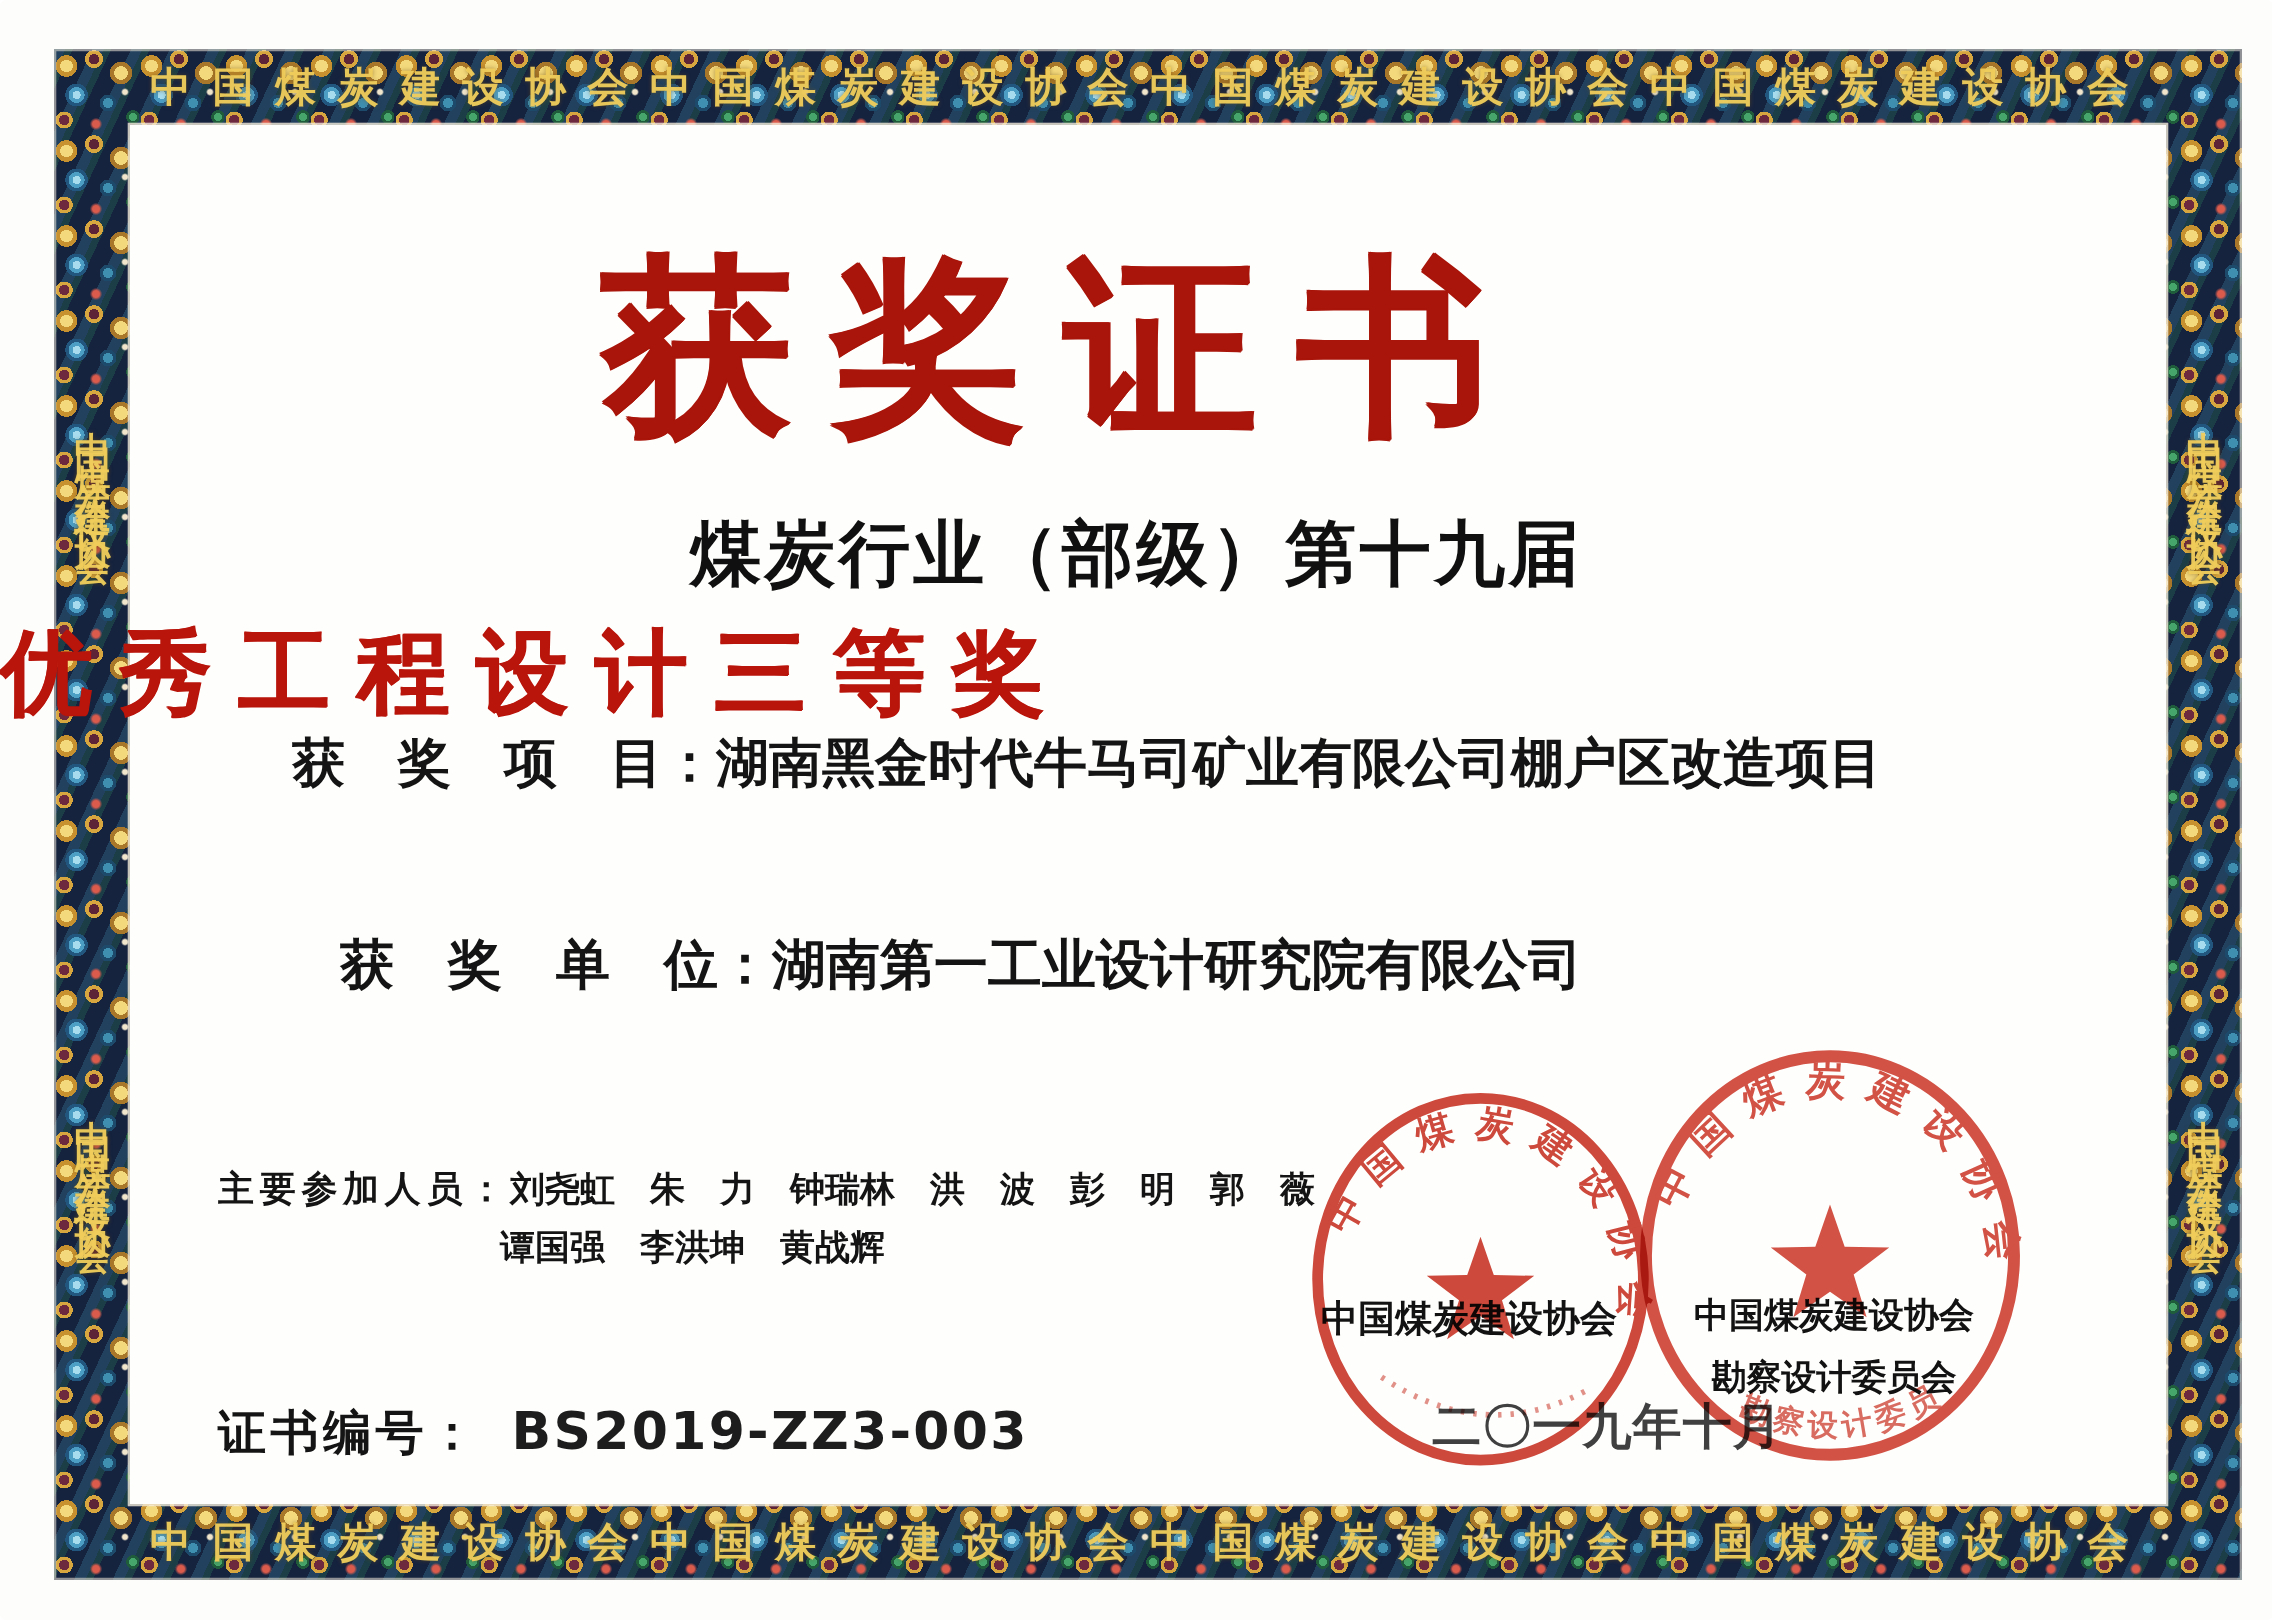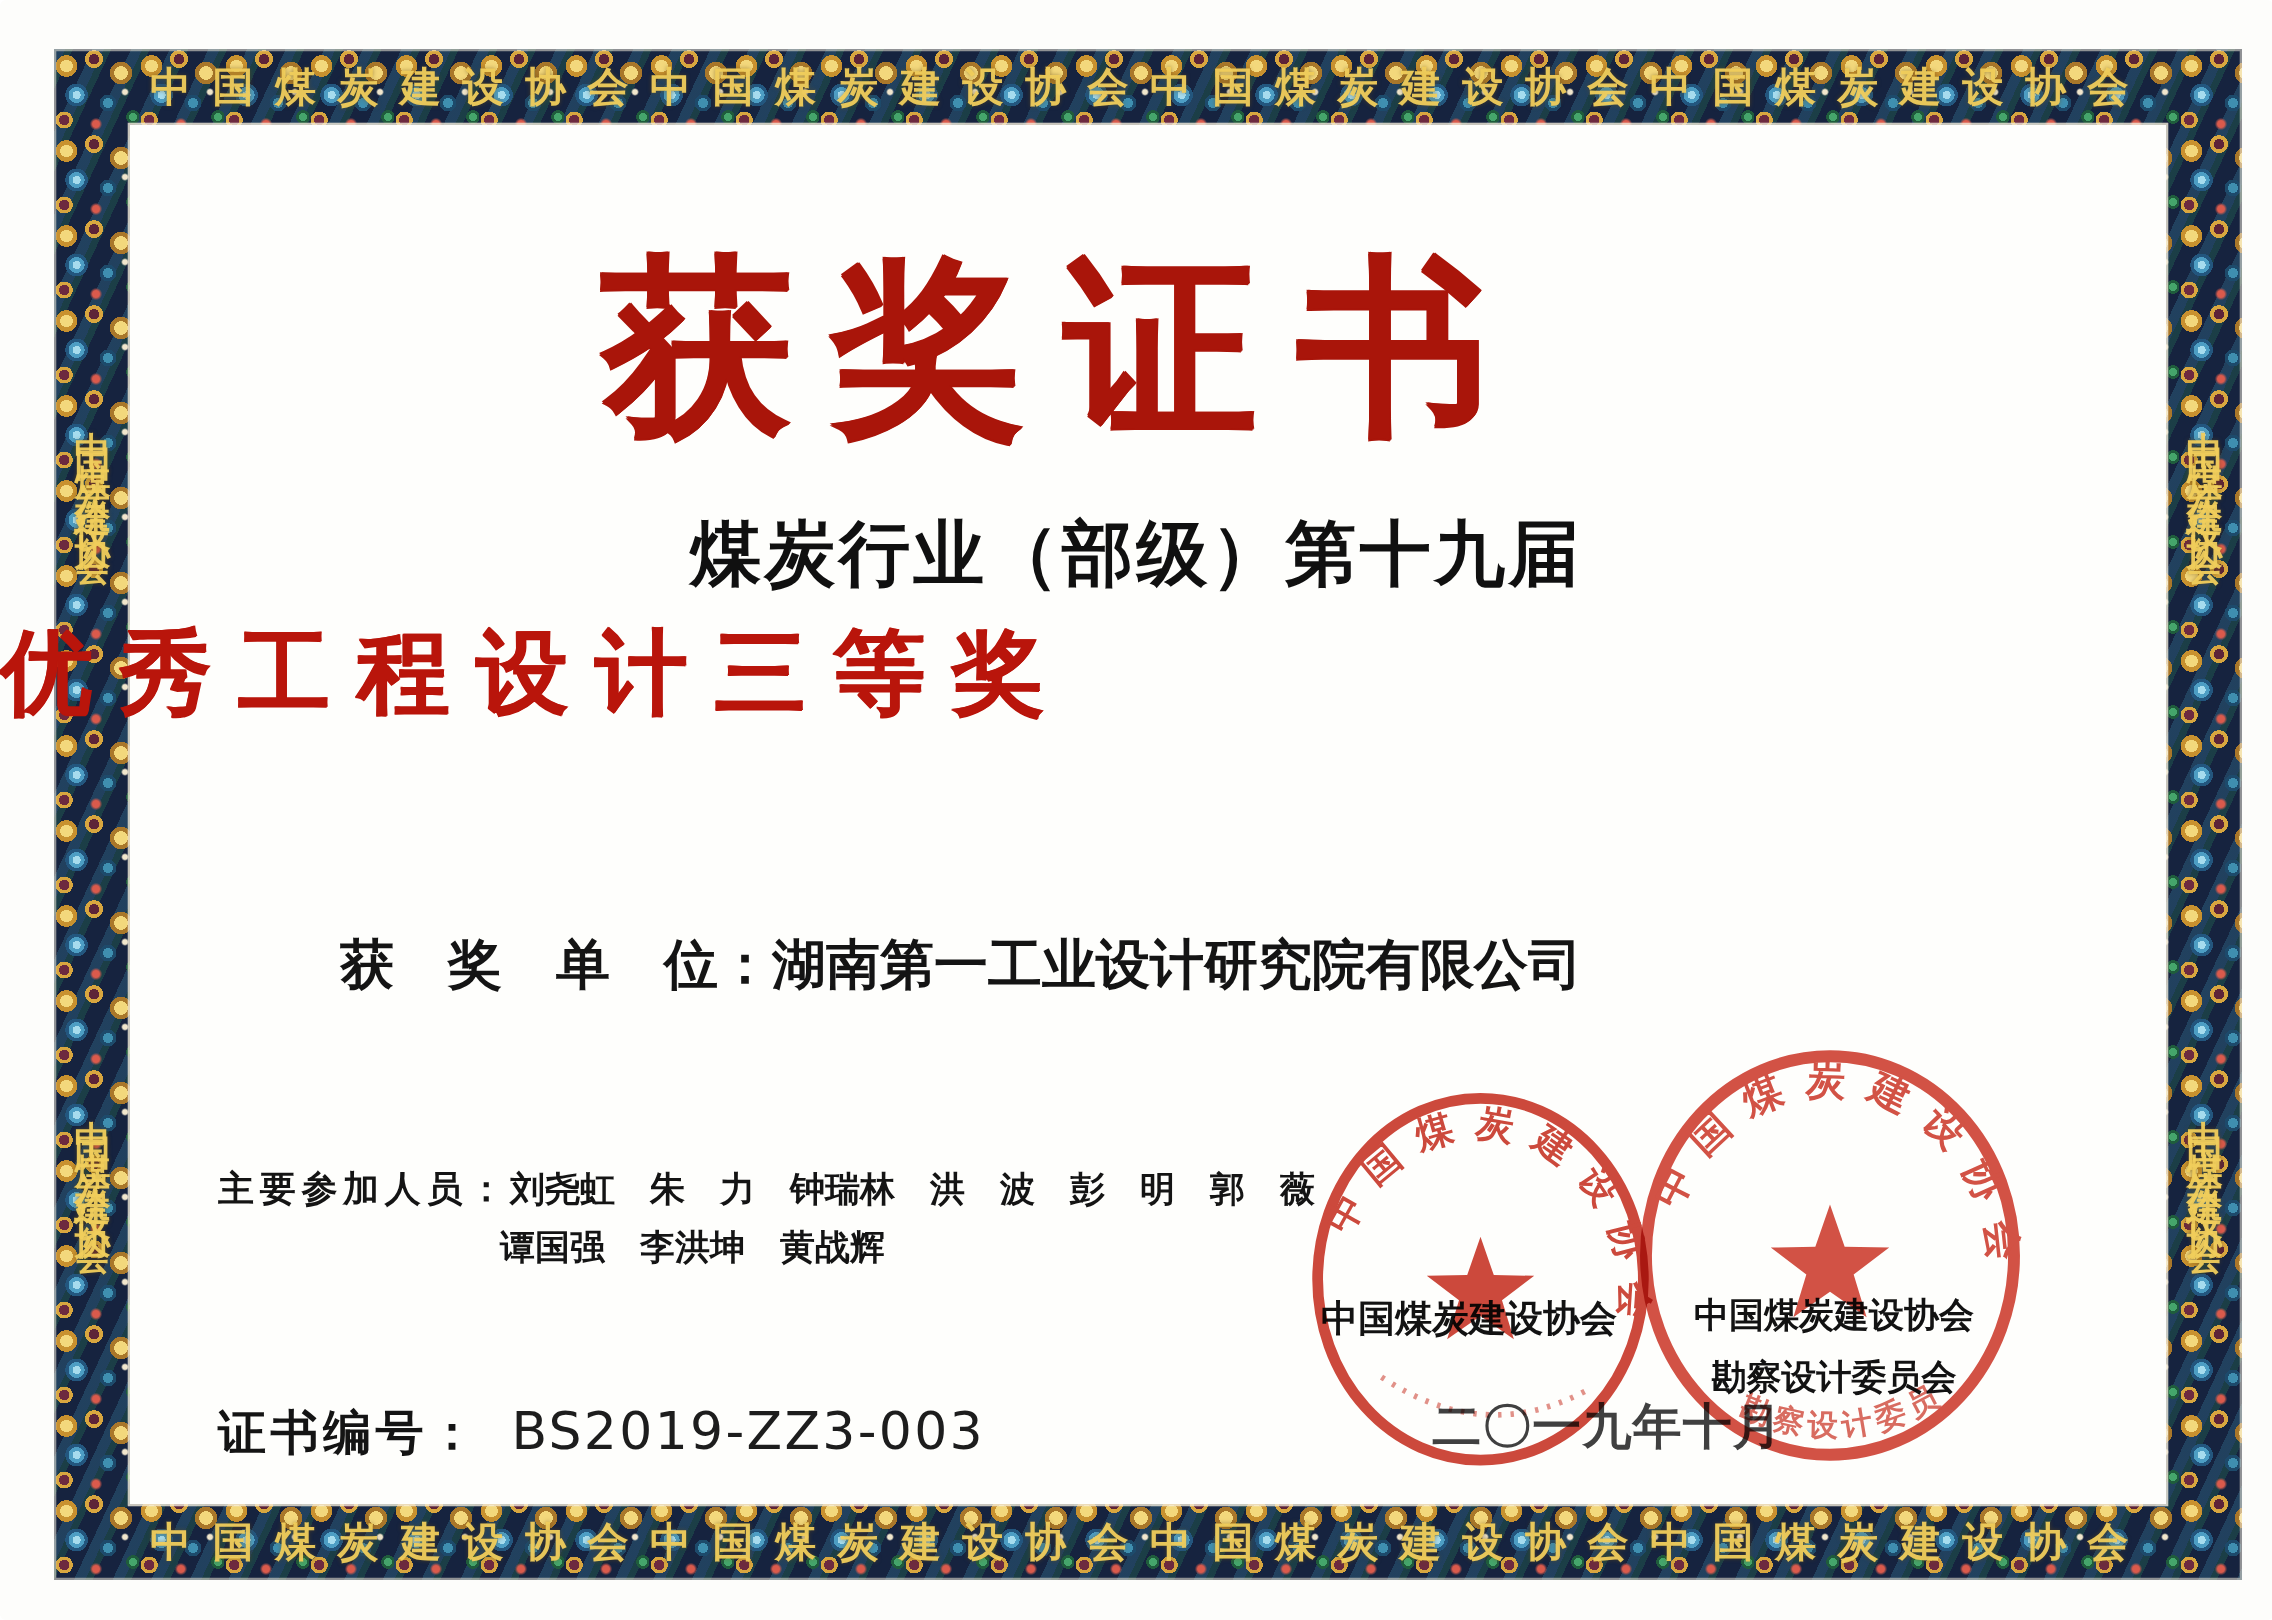--- a/index.html
+++ b/index.html
@@ -76,21 +76,21 @@
   .project1{left:292px;top:728px;font-size:53px;}
   .project2{left:660px;top:837px;font-size:54px;}
   .unit{left:292px;top:929px;font-size:54px;margin-left:48px;}
   .participants{left:218px;top:1165px;font-size:35px;}
   .participants .lbl{letter-spacing:5.7px;font-size:36px;}
   .participants2{left:500px;top:1224px;font-size:35px;}
   .certno{left:218px;top:1401px;font-size:48px;}
   .certno .lbl{letter-spacing:4.5px;font-weight:700;}
   .certno .val{
     font-family:"DejaVu Sans","Liberation Sans",sans-serif;
-    font-size:52px;font-weight:400;letter-spacing:2.3px;color:#1d1d1d;
+    font-size:52px;font-weight:700;letter-spacing:2.3px;color:#1d1d1d;
     margin-left:31px;
   }
   .orgline{position:absolute;text-align:center;font-weight:700;color:#121212;white-space:nowrap;}
   .org-left{left:1282px;top:1294px;width:374px;font-size:37px;}
   .org-right1{left:1650px;top:1292px;width:368px;font-size:35px;}
   .org-right2{left:1650px;top:1354px;width:368px;font-size:35px;}
   .date{
     position:absolute;left:1432px;top:1394px;width:351px;text-align:center;
     font-size:49px;font-weight:600;letter-spacing:1.1px;color:#404040;white-space:nowrap;
   }
@@ -128,20 +128,23 @@
     </div>
     <div class="inner"></div>
   </div>
 
   <div class="title">获奖证书</div>
 
   <div class="session">煤炭行业（部级）第十九届</div>
 
   <div class="award">优秀工程设计三等奖</div>
 
+  <div class="row project1">
+    <span class="lbl">获　奖　项　目：</span><span>湖南黑金时代牛马司矿业有限公司棚户区改造项目</span>
+  </div>
 
 
   <div class="row unit">
     <span class="lbl">获　奖　单　位：</span><span>湖南第一工业设计研究院有限公司</span>
   </div>
 
   <div class="row participants">
     <span class="lbl">主要参加人员：</span><span>刘尧虹　朱　力　钟瑞林　洪　波　彭　明　郭　薇</span>
   </div>
 

